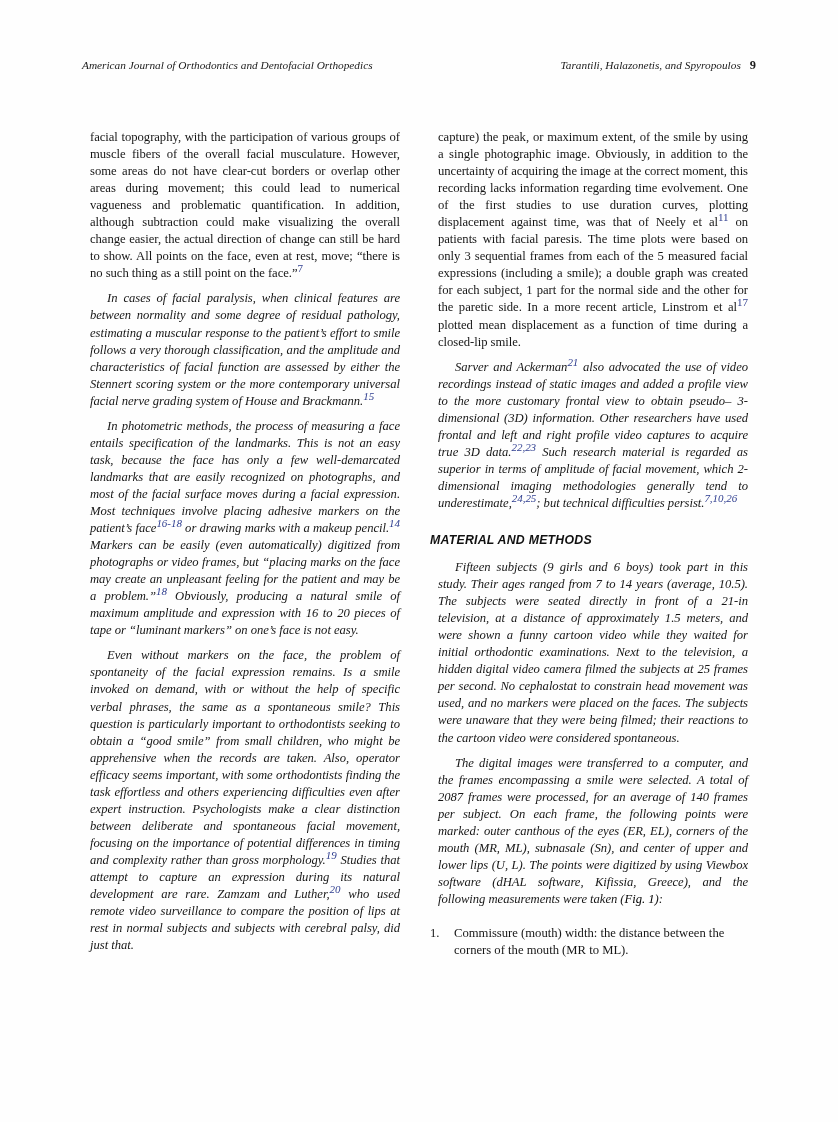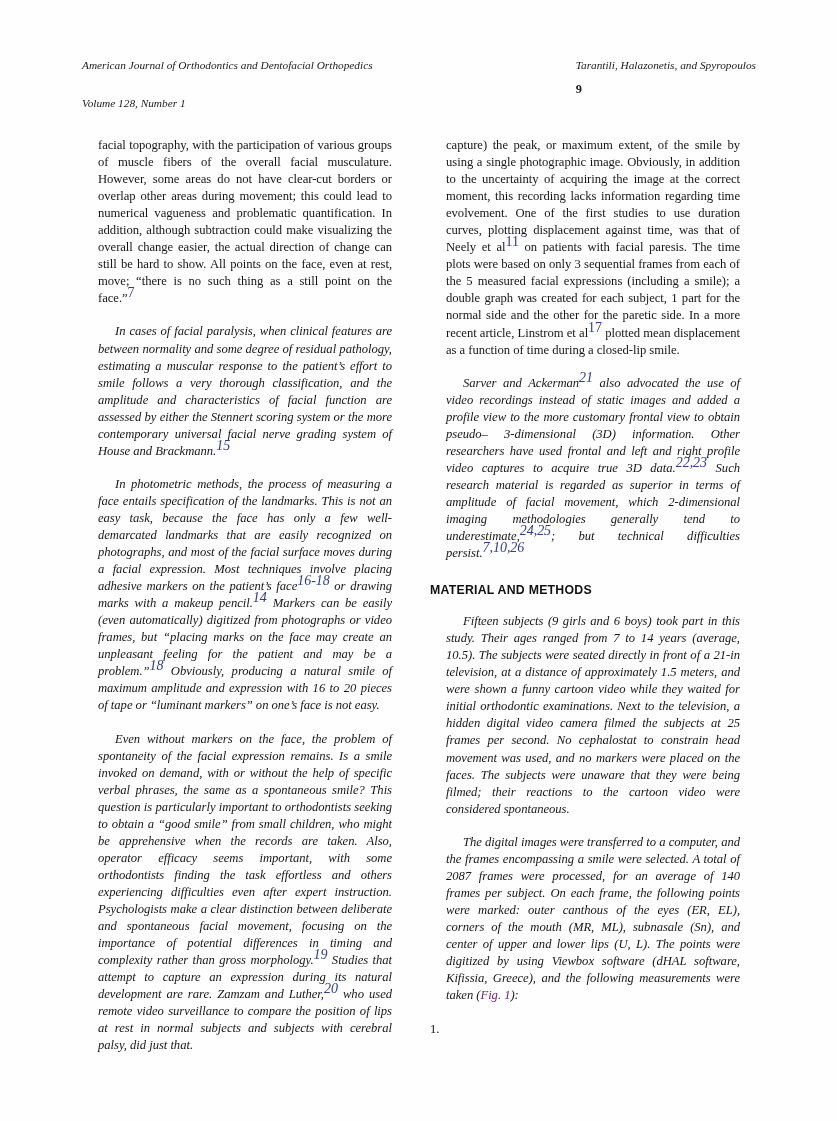--- a/index.html
+++ b/index.html
@@ -39,21 +39,20 @@
     justify-content: space-between;
     align-items: baseline;
     width: 100%;
   }
   .rh-left { white-space: nowrap; }
   .rh-right {
     white-space: nowrap;
     display: flex;
     align-items: baseline;
     gap: 9px;
-    flex-direction: column;
   }
   .rh-pageno {
     font-style: normal;
     font-weight: bold;
     font-size: 12.4px;
   }
   .rh-volume {
     display: block;
     white-space: nowrap;
   }
@@ -66,49 +65,50 @@
     top: 121px;
     width: 674px;
     display: flex;
     gap: 22px;
   }
   .col {
     width: 326px;
   }
 
   p.body {
-    margin: 16px;
+    margin: 8px;
     text-align: justify;
     text-justify: inter-word;
     font-size: 12.65px;
     line-height: 17.05px;
     letter-spacing: -0.04px;
     hyphens: none;
     color: #161616;
   }
   p.body.indent { text-indent: 17px; font-style: italic; }
 
   sup.ref {
-    font-size: 14px;
+    font-size: 11px;
     vertical-align: super;
     line-height: 0;
     color: #2e3d8f;
   }
   .figlink {
-    color: #701a75;
+    color: #000000;
   }
 
   h2.section-head {
     font-family: "Liberation Sans", "DejaVu Sans", sans-serif;
     font-weight: bold;
     font-size: 12.3px;
     letter-spacing: 0.25px;
     margin: 21px 0 12px 0;
     color: #111111;
     text-align: left;
+    font-style: italic;
   }
 
   ol.numbered {
     margin: 17px 0 0 0;
     padding: 0;
     list-style: none;
   }
   ol.numbered li {
     position: relative;
     padding-left: 24px;
@@ -129,24 +129,20 @@
 <div class="page">
 
   <div class="running-head">
     <div class="rh-row">
       <span class="rh-left">American Journal of Orthodontics and Dentofacial Orthopedics</span>
       <span class="rh-right">
         <span>Tarantili, Halazonetis, and Spyropoulos</span>
         <span class="rh-pageno">9</span>
       </span>
     </div>
-    <div class="rh-volume">
-      <span>Volume</span>
-      <span class="vol-num">128, Number 1</span>
-    </div>
   </div>
 
   <div class="columns">
 
     <div class="col">
       <div>
           <p class="body">facial topography, with the participation of various groups of muscle fibers of the overall facial musculature. However, some areas do not have clear-cut borders or overlap other areas during movement; this could lead to numerical vagueness and problematic quantification. In addition, although subtraction could make visualizing the overall change easier, the actual direction of change can still be hard to show. All points on the face, even at rest, move; “there is no such thing as a still point on the face.”<sup class="ref">7</sup></p>
           <p class="body indent">In cases of facial paralysis, when clinical features are between normality and some degree of residual pathology, estimating a muscular response to the patient’s effort to smile follows a very thorough classification, and the amplitude and characteristics of facial function are assessed by either the Stennert scoring system or the more contemporary universal facial nerve grading system of House and Brackmann.<sup class="ref">15</sup></p>
           <p class="body indent">In photometric methods, the process of measuring a face entails specification of the landmarks. This is not an easy task, because the face has only a few well-demarcated landmarks that are easily recognized on photographs, and most of the facial surface moves during a facial expression. Most techniques involve placing adhesive markers on the patient’s face<sup class="ref">16-18</sup> or drawing marks with a makeup pencil.<sup class="ref">14</sup> Markers can be easily (even automatically) digitized from photographs or video frames, but “placing marks on the face may create an unpleasant feeling for the patient and may be a problem.”<sup class="ref">18</sup> Obviously, producing a natural smile of maximum amplitude and expression with 16 to 20 pieces of tape or “luminant markers” on one’s face is not easy.</p>
           <p class="body indent">Even without markers on the face, the problem of spontaneity of the facial expression remains. Is a smile invoked on demand, with or without the help of specific verbal phrases, the same as a spontaneous smile? This question is particularly important to orthodontists seeking to obtain a “good smile” from small children, who might be apprehensive when the records are taken. Also, operator efficacy seems important, with some orthodontists finding the task effortless and others experiencing difficulties even after expert instruction. Psychologists make a clear distinction between deliberate and spontaneous facial movement, focusing on the importance of potential differences in timing and complexity rather than gross morphology.<sup class="ref">19</sup> Studies that attempt to capture an expression during its natural development are rare. Zamzam and Luther,<sup class="ref">20</sup> who used remote video surveillance to compare the position of lips at rest in normal subjects and subjects with cerebral palsy, did just that.</p>
@@ -160,18 +156,18 @@
         </div>
 
       <h2 class="section-head">MATERIAL AND METHODS</h2>
 
       <div>
           <p class="body indent">Fifteen subjects (9 girls and 6 boys) took part in this study. Their ages ranged from 7 to 14 years (average, 10.5). The subjects were seated directly in front of a 21-in television, at a distance of approximately 1.5 meters, and were shown a funny cartoon video while they waited for initial orthodontic examinations. Next to the television, a hidden digital video camera filmed the subjects at 25 frames per second. No cephalostat to constrain head movement was used, and no markers were placed on the faces. The subjects were unaware that they were being filmed; their reactions to the cartoon video were considered spontaneous.</p>
           <p class="body indent">The digital images were transferred to a computer, and the frames encompassing a smile were selected. A total of 2087 frames were processed, for an average of 140 frames per subject. On each frame, the following points were marked: outer canthous of the eyes (ER, EL), corners of the mouth (MR, ML), subnasale (Sn), and center of upper and lower lips (U, L). The points were digitized by using Viewbox software (dHAL software, Kifissia, Greece), and the following measurements were taken (<span class="figlink">Fig. 1</span>):</p>
         </div>
 
       <ol class="numbered">
-          <li><span class="num">1.</span></li>
+          <li><span class="num">1.</span><span>Commissure (mouth) width: the distance between the corners of the mouth (MR to ML).</span></li>
         </ol>
     </div>
 
   </div>
 </div>
 
 </body></html>

